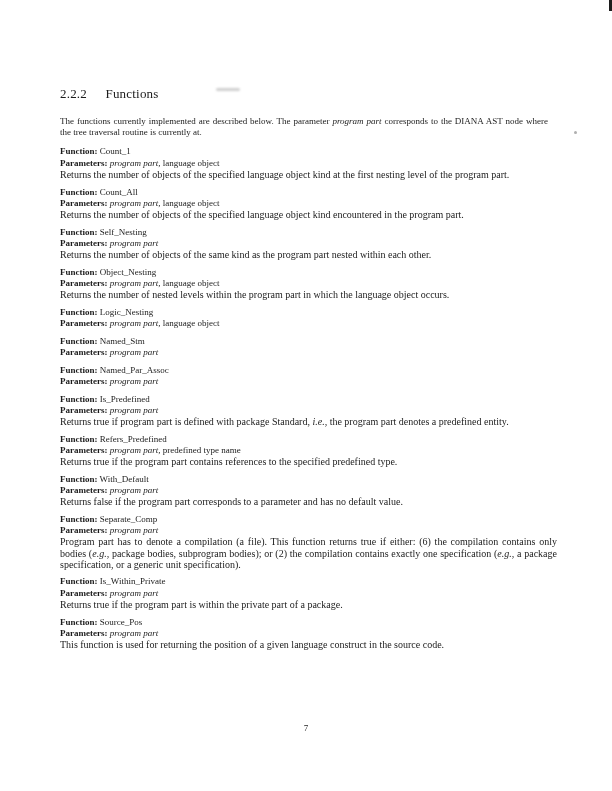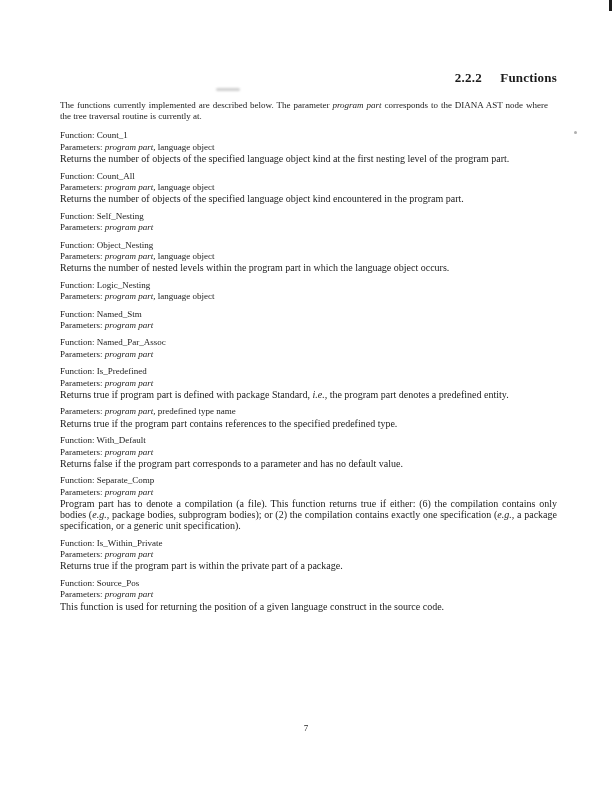--- a/index.html
+++ b/index.html
@@ -10,38 +10,37 @@
     font-family:"Liberation Serif","DejaVu Serif",serif;
     color:#1b1b1b;
     overflow:hidden;
   }
   .content{
     position:absolute;
     left:60px;top:70px;width:497px;
   }
   .heading{
     font-size:13px;
-    font-weight:bold;
-    margin:0 0 14px 0;
+    font-weight:normal;
+    margin:16px 0 14px 0;
     letter-spacing:0.2px;
-    text-align:right;
   }
   .sec-num{margin-right:15px;}
   .intro{
     font-size:9px;line-height:11.2px;
     text-align:justify;
     margin:0 9px 8px 0;
   }
   .func-block{margin-bottom:6.5px;}
   .line{font-size:9px;line-height:11.2px;}
   .desc{
     font-size:10px;line-height:11.2px;
     text-align:justify;
   }
-  .lbl{font-weight:normal;}
+  .lbl{font-weight:bold;}
   .page-number{
     position:absolute;left:0;right:0;top:723px;
     text-align:center;
     font-size:9px;
   }
   
   .artifact-corner{
     position:absolute;right:0;top:0;width:3px;height:11px;
     background:#1c1c1c;
   }
@@ -84,20 +83,21 @@
 
   <div class="func-block">
     <div class="line"><b class="lbl">Function:</b><span> Count_All</span></div>
     <div class="line"><b class="lbl">Parameters:</b><span> <i>program part</i><span>, language object</span></span></div>
     <div class="desc"><span>Returns the number of objects of the specified language object kind encountered in the program part.</span></div>
   </div>
 
   <div class="func-block">
     <div class="line"><b class="lbl">Function:</b><span> Self_Nesting</span></div>
     <div class="line"><b class="lbl">Parameters:</b><span> <i>program part</i></span></div>
+    <div class="desc"><span>Returns the number of objects of the same kind as the program part nested within each other.</span></div>
   </div>
 
   <div class="func-block">
     <div class="line"><b class="lbl">Function:</b><span> Object_Nesting</span></div>
     <div class="line"><b class="lbl">Parameters:</b><span> <i>program part</i><span>, language object</span></span></div>
     <div class="desc"><span>Returns the number of nested levels within the program part in which the language object occurs.</span></div>
   </div>
 
   <div class="func-block">
     <div class="line"><b class="lbl">Function:</b><span> Logic_Nesting</span></div>
@@ -114,20 +114,21 @@
     <div class="line"><b class="lbl">Parameters:</b><span> <i>program part</i></span></div>
   </div>
 
   <div class="func-block">
     <div class="line"><b class="lbl">Function:</b><span> Is_Predefined</span></div>
     <div class="line"><b class="lbl">Parameters:</b><span> <i>program part</i></span></div>
     <div class="desc"><span>Returns true if program part is defined with package Standard, </span><i>i.e.</i><span>, the program part denotes a predefined entity.</span></div>
   </div>
 
   <div class="func-block">
+    <div class="line"><b class="lbl">Function:</b><span> Refers_Predefined</span></div>
     <div class="line"><b class="lbl">Parameters:</b><span> <i>program part</i><span>, predefined type name</span></span></div>
     <div class="desc"><span>Returns true if the program part contains references to the specified predefined type.</span></div>
   </div>
 
   <div class="func-block">
     <div class="line"><b class="lbl">Function:</b><span> With_Default</span></div>
     <div class="line"><b class="lbl">Parameters:</b><span> <i>program part</i></span></div>
     <div class="desc"><span>Returns false if the program part corresponds to a parameter and has no default value.</span></div>
   </div>
 

